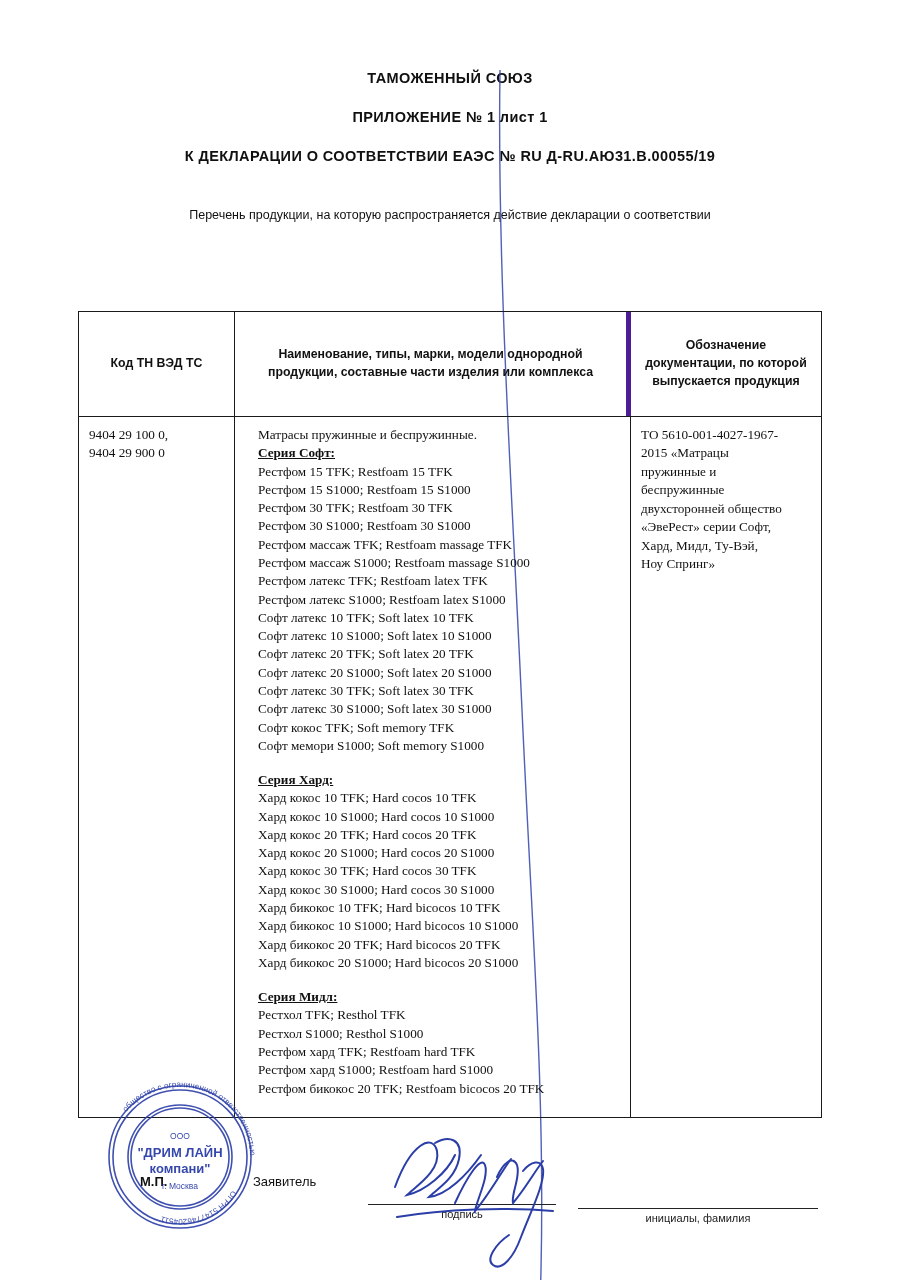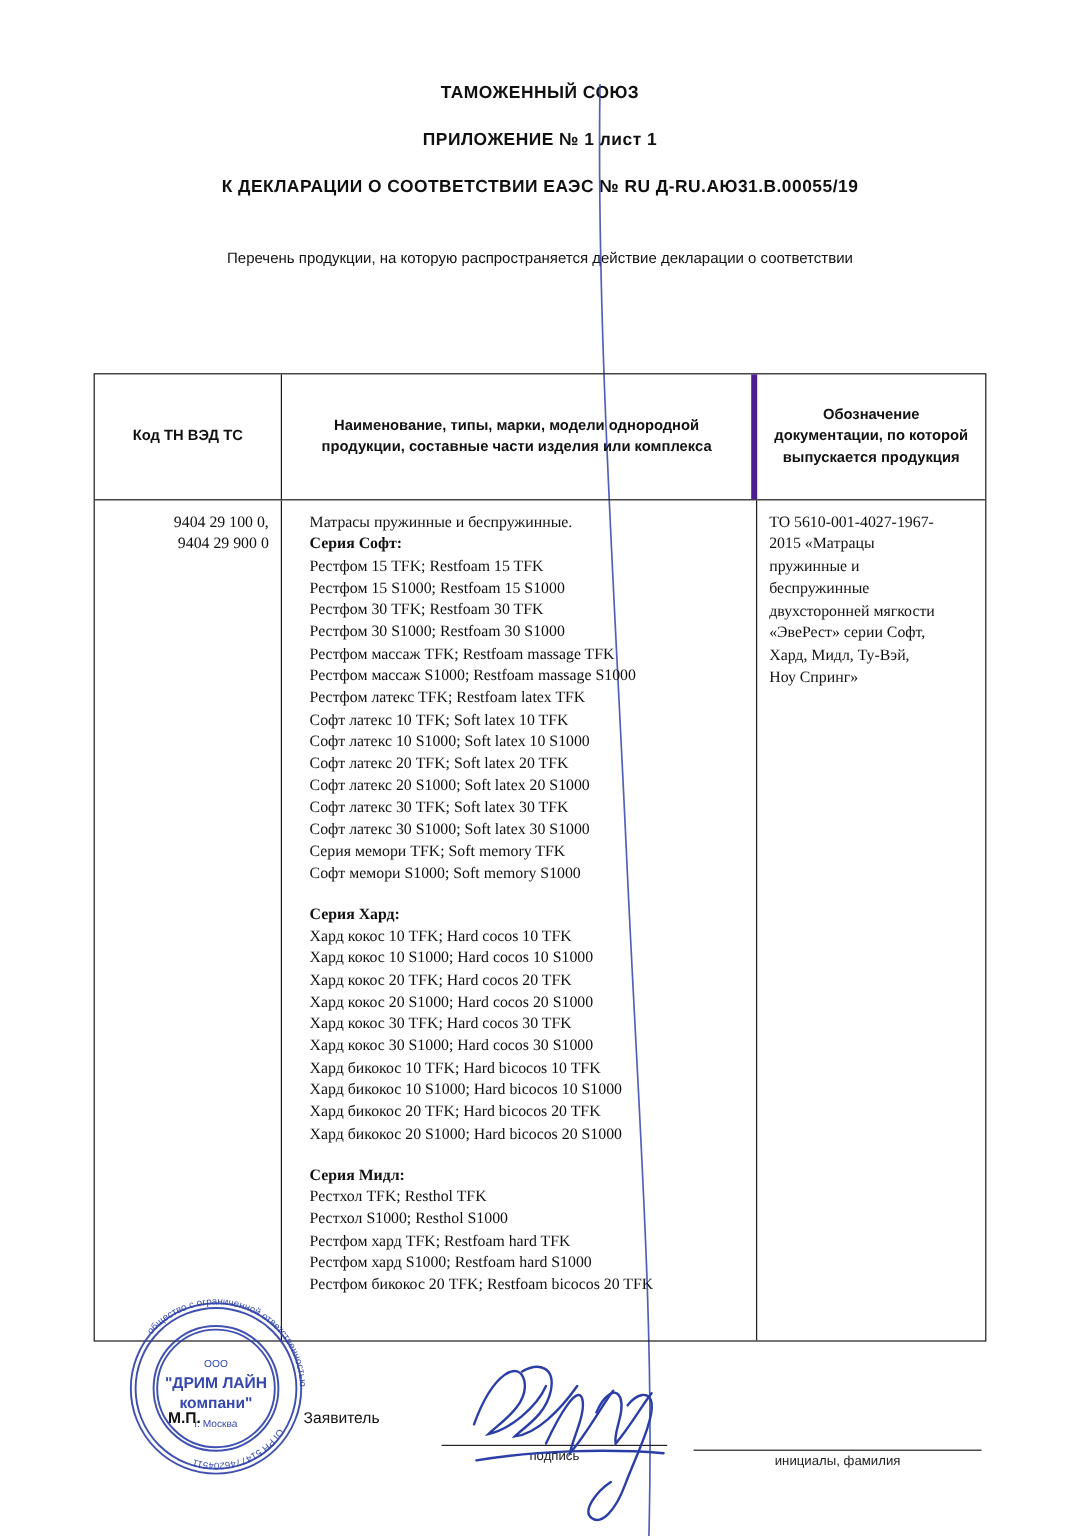--- a/index.html
+++ b/index.html
@@ -62,42 +62,42 @@
     font-weight: bold;
     font-size: 12.3px;
     text-align: center;
     padding: 14px 8px;
     display: flex;
     align-items: center;
     justify-content: center;
     box-sizing: border-box;
     line-height: 1.45;
   }
-  .col1 { width: 156px; border-right: 1px solid #1a1a1a; text-align: right; }
+  .col1 { width: 156px; border-right: 1px solid #1a1a1a; }
   .col2 { width: 396px; border-right: 5px solid #4c1d95; }
   .col3 { width: 190px; }
   .tbl-head .col1 { height: 104px; }
   .tbl-head .col2 { height: 104px; }
   .tbl-head .col3 { height: 104px; }
 
   .tbl-body { display: flex; min-height: 700px; }
   .td {
     box-sizing: border-box;
     padding: 9px 10px 10px 10px;
     font-family: "Liberation Serif", serif;
     font-size: 13.2px;
     line-height: 1.385;
     color: #111;
   }
   .tbl-body .col1 { border-right: 1px solid #1a1a1a; }
   .tbl-body .col2 { border-right: 1px solid #1a1a1a; }
 
   .code-line { white-space: nowrap; }
   .prod-line { white-space: nowrap; margin-left: 13px; }
-  .prod-line.bold { font-weight: bold; }
+  .prod-line.bold { font-weight: bold; text-decoration: underline; }
   .spacer { height: 16px; }
 
   .doc-col-text { text-align: justify; }
   .doc-col-text div { line-height: 1.4; }
 
   
   .sig-row {
     position: absolute;
     left: 78px;
     top: 1086px;
@@ -221,27 +221,28 @@
       <div class="td col2" id="product-list">
           <div class="prod-line">Матрасы пружинные и беспружинные.</div>
           <div class="prod-line bold">Серия Софт:</div>
           <div class="prod-line">Рестфом 15 TFK; Restfoam 15 TFK</div>
           <div class="prod-line">Рестфом 15 S1000; Restfoam 15 S1000</div>
           <div class="prod-line">Рестфом 30 TFK; Restfoam 30 TFK</div>
           <div class="prod-line">Рестфом 30 S1000; Restfoam 30 S1000</div>
           <div class="prod-line">Рестфом массаж TFK; Restfoam massage TFK</div>
           <div class="prod-line">Рестфом массаж S1000; Restfoam massage S1000</div>
           <div class="prod-line">Рестфом  латекс TFK; Restfoam latex TFK</div>
+          <div class="prod-line">Рестфом  латекс S1000; Restfoam latex S1000</div>
           <div class="prod-line">Софт латекс 10 TFK; Soft latex 10 TFK</div>
           <div class="prod-line">Софт латекс 10 S1000; Soft latex 10 S1000</div>
           <div class="prod-line">Софт латекс 20 TFK; Soft latex 20 TFK</div>
           <div class="prod-line">Софт латекс 20 S1000; Soft latex 20 S1000</div>
           <div class="prod-line">Софт латекс 30 TFK; Soft latex 30 TFK</div>
           <div class="prod-line">Софт латекс 30 S1000; Soft latex 30 S1000</div>
-          <div class="prod-line">Серия мемори TFK; Soft memory TFK</div>
+          <div class="prod-line">Софт кокос TFK; Soft memory TFK</div>
           <div class="prod-line">Софт мемори S1000; Soft memory S1000</div>
           <div class="spacer"></div>
           <div class="prod-line bold">Серия Хард:</div>
           <div class="prod-line">Хард кокос 10 TFK; Hard cocos 10 TFK</div>
           <div class="prod-line">Хард кокос 10 S1000; Hard cocos 10 S1000</div>
           <div class="prod-line">Хард кокос 20 TFK; Hard cocos 20 TFK</div>
           <div class="prod-line">Хард кокос 20 S1000; Hard cocos 20 S1000</div>
           <div class="prod-line">Хард кокос 30 TFK; Hard cocos 30 TFK</div>
           <div class="prod-line">Хард кокос 30 S1000; Hard cocos 30 S1000</div>
           <div class="prod-line">Хард бикокос 10 TFK; Hard bicocos 10 TFK</div>
@@ -254,21 +255,21 @@
           <div class="prod-line">Рестхол S1000; Resthol S1000</div>
           <div class="prod-line">Рестфом хард TFK; Restfoam hard TFK</div>
           <div class="prod-line">Рестфом хард S1000; Restfoam hard S1000</div>
           <div class="prod-line">Рестфом бикокос 20 TFK; Restfoam bicocos 20 TFK</div>
         </div>
       <div class="td col3 doc-col-text" id="doc-list">
           <div>ТО 5610-001-4027-1967-</div>
           <div>2015 «Матрацы</div>
           <div>пружинные и</div>
           <div>беспружинные</div>
-          <div>двухсторонней мягкости</div>
+          <div>двухсторонней общество</div>
           <div>«ЭвеРест» серии Софт,</div>
           <div>Хард, Мидл, Ту-Вэй,</div>
           <div>Ноу Спринг»</div>
         </div>
     </div>
   </div>
 
   <div class="sig-row">
     <div class="mp">М.П.</div>
     <div class="declarant">Заявитель</div>

